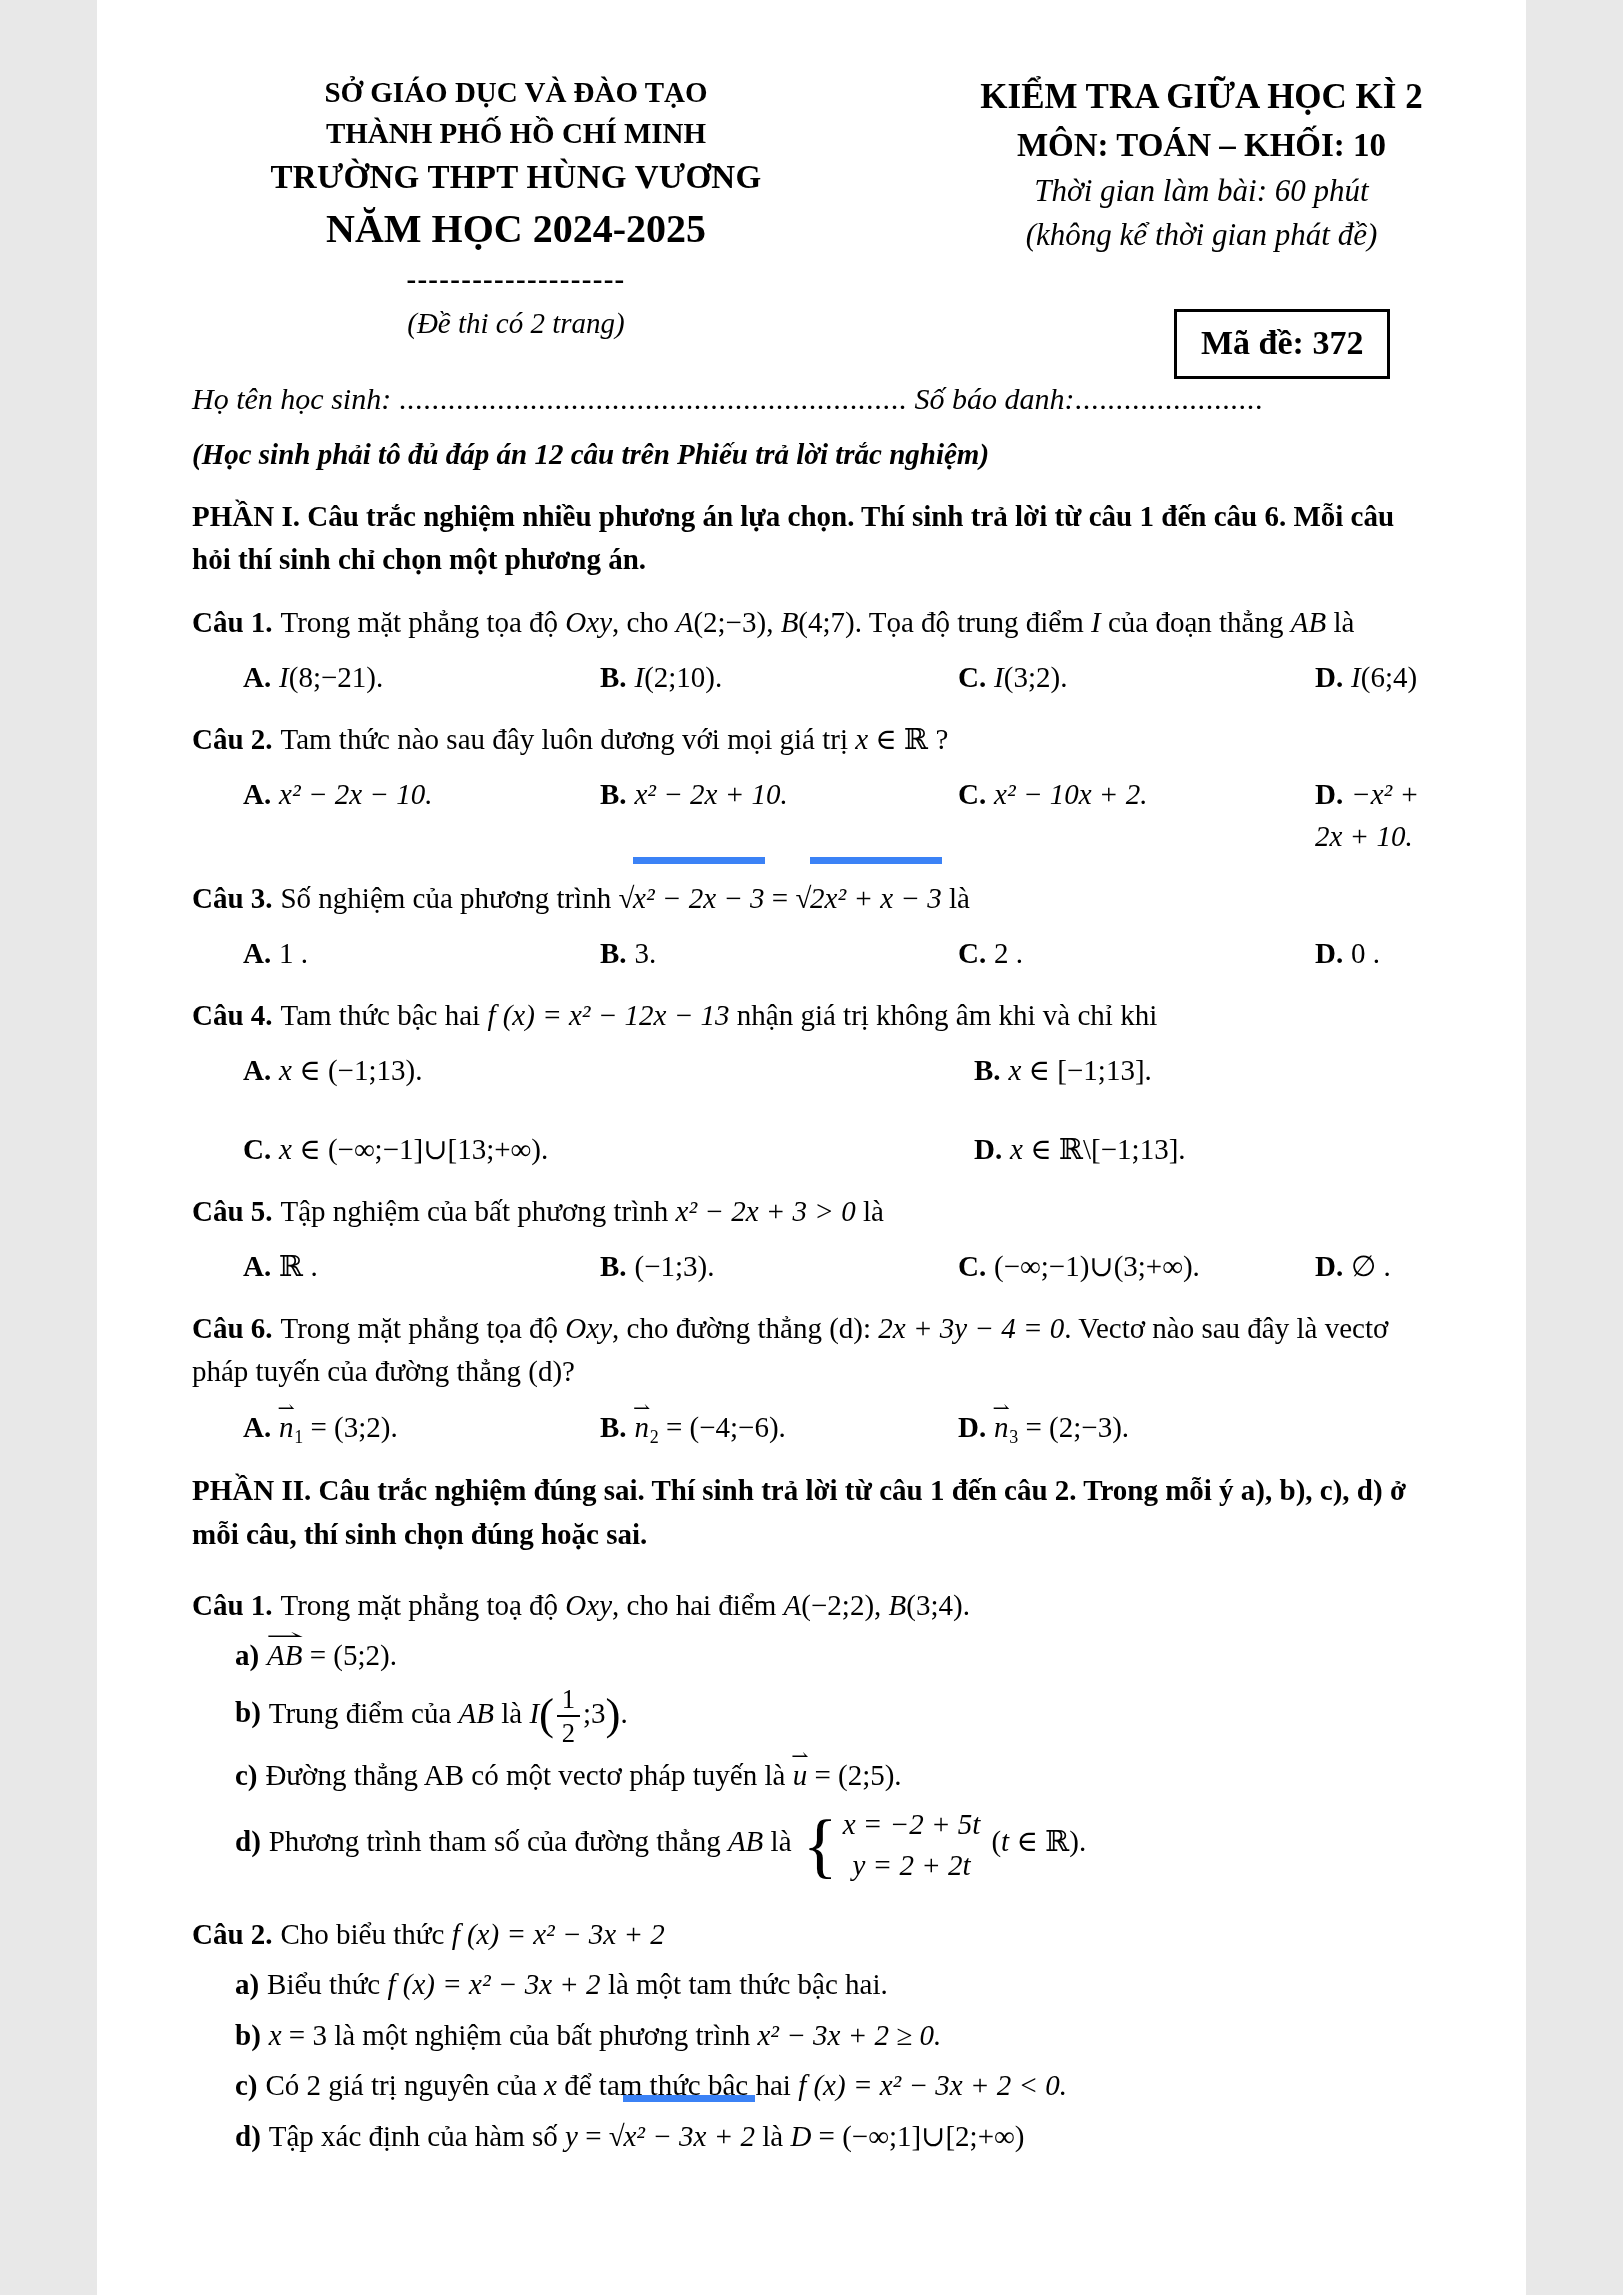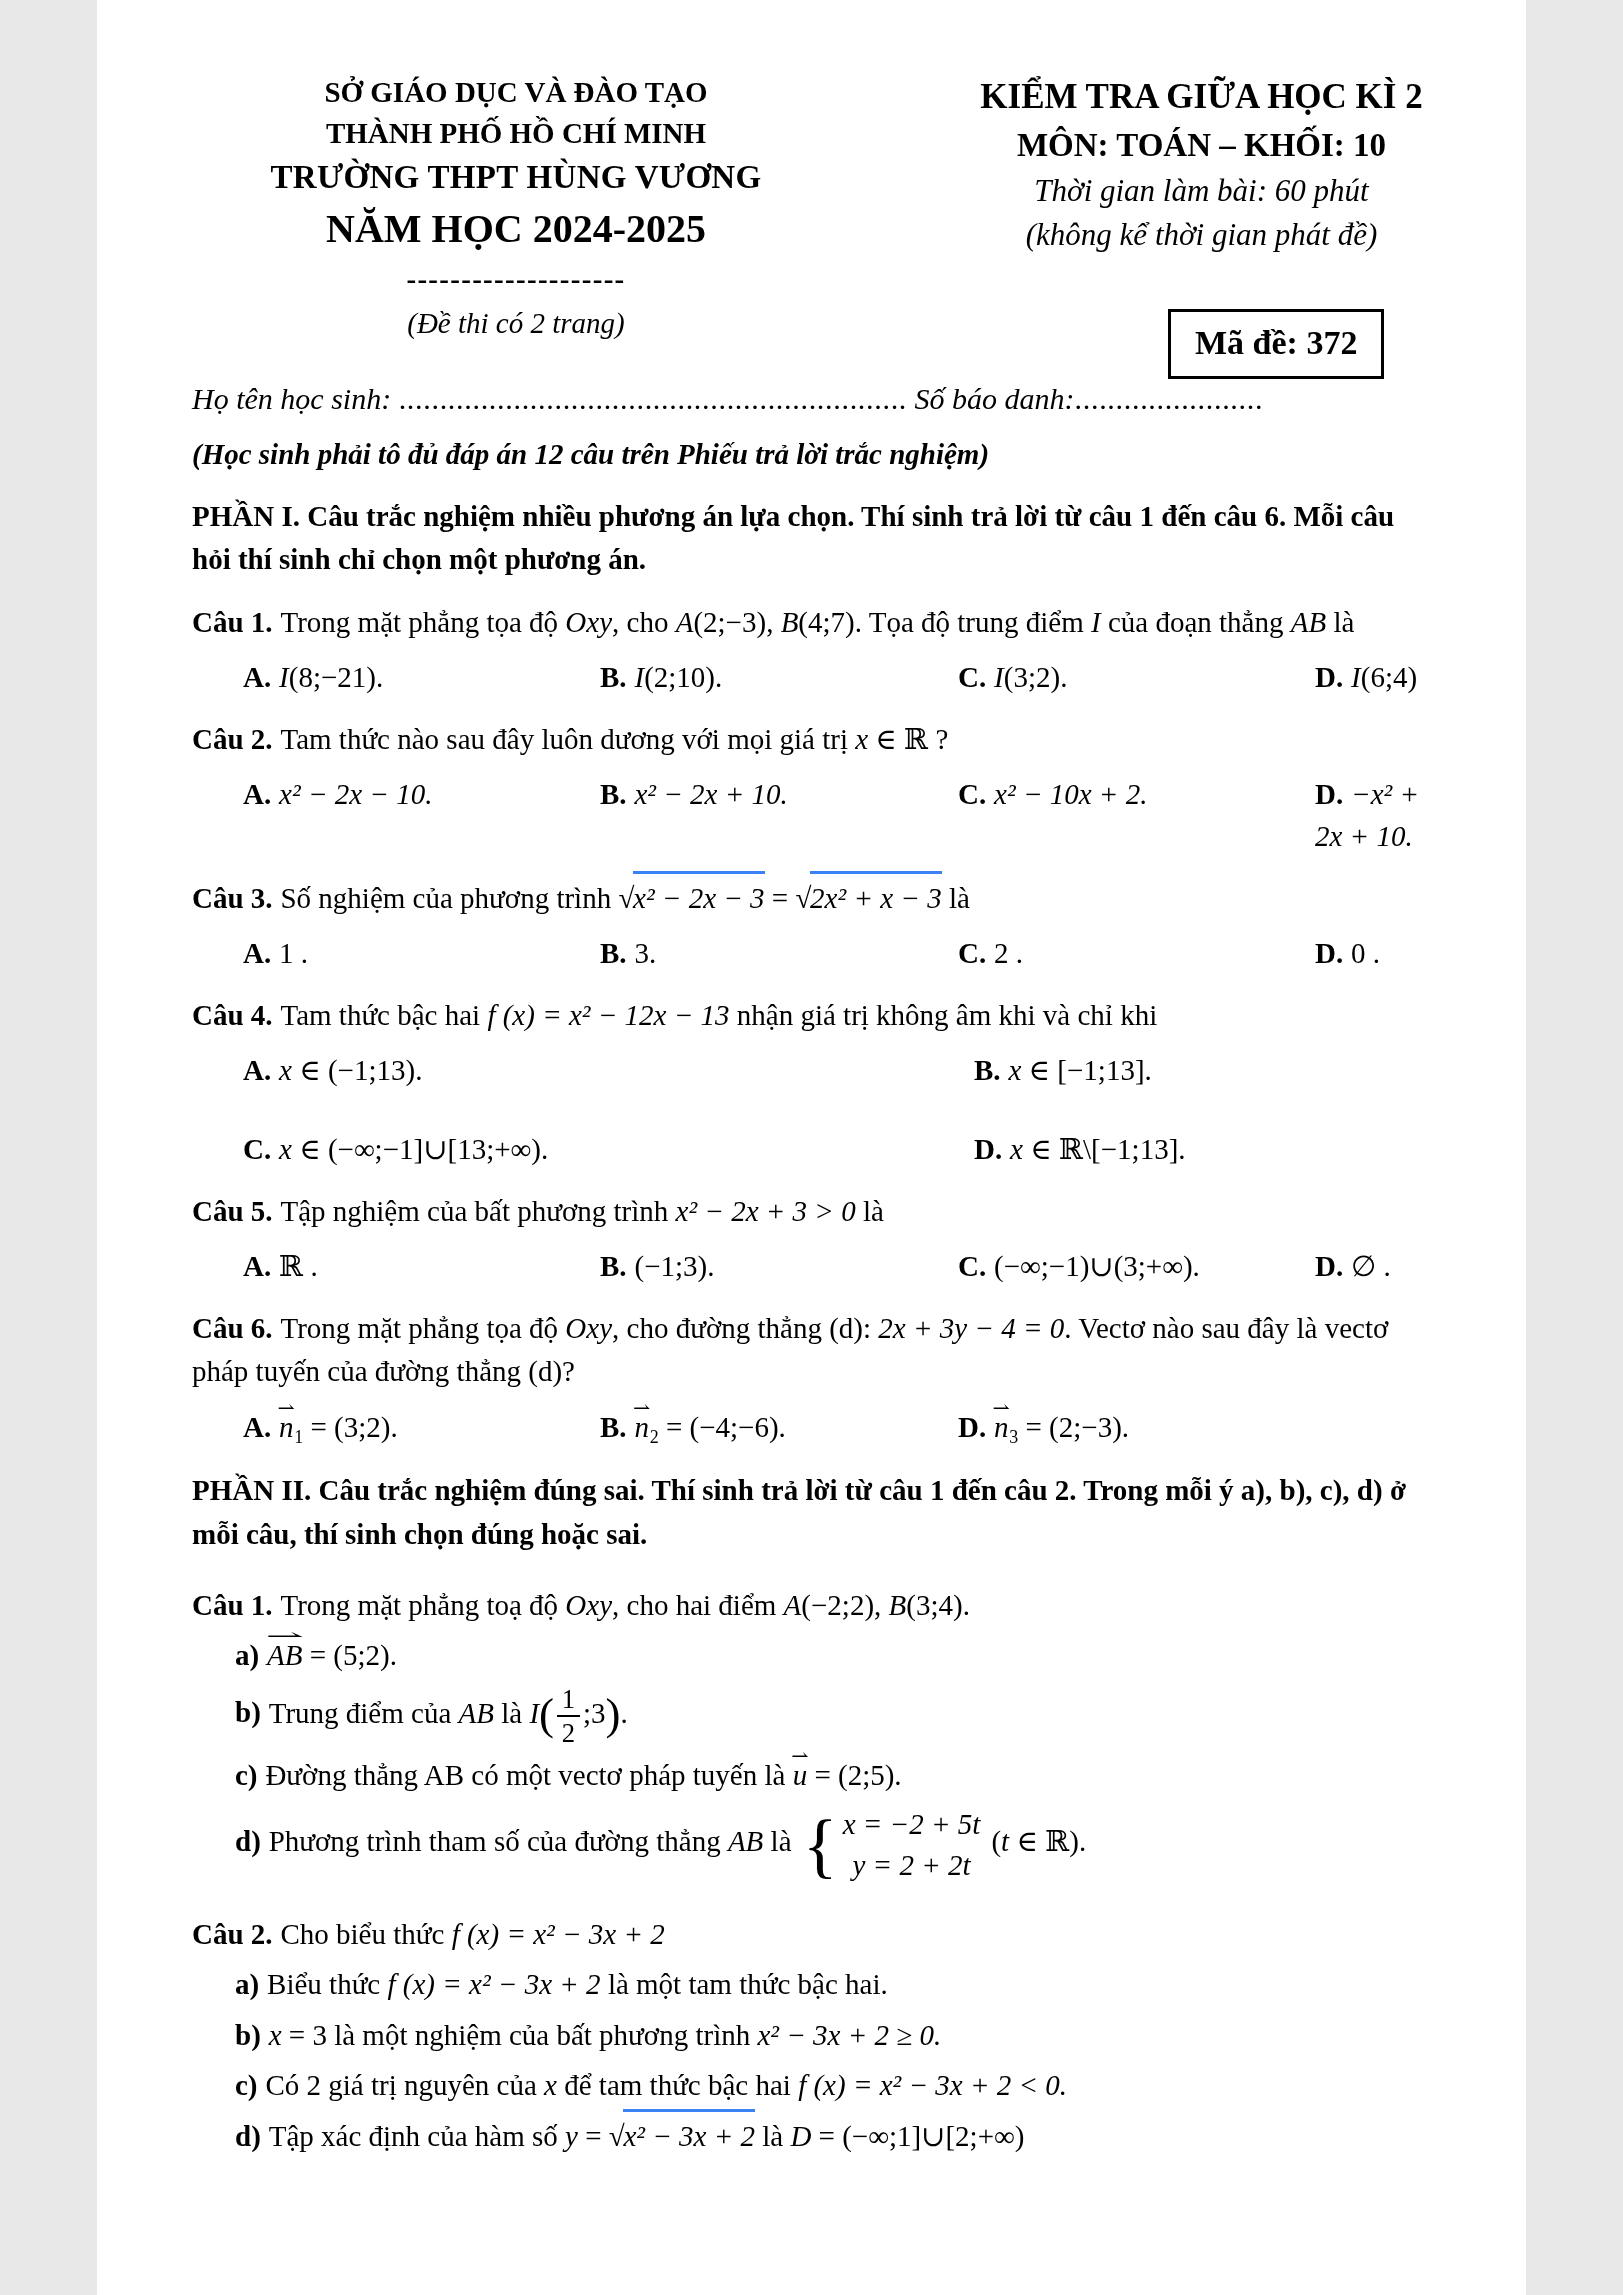--- a/index.html
+++ b/index.html
@@ -19,21 +19,21 @@
   .hl.sz1{font-size:29px;}
   .hl.sz2{font-size:33px;letter-spacing:0.3px;}
   .hl.sz3{font-size:40px;}
   .hl.dashes{font-weight:bold;letter-spacing:1.3px;margin-top:1.3px;}
   .hl.it{font-style:italic;font-size:29px;margin-top:2.6px;}
   .hl.r1{font-size:35px;font-weight:bold;}
   .hl.r2{font-size:33px;font-weight:bold;}
   .hl.rit{font-style:italic;font-size:31px;}
   
   .made-box{
-    position:absolute;top:309px;right:142px;
+    position:absolute;top:309px;right:136px;
     border:3.9px solid #000;padding:6.5px 23.6px 9.2px;
     font-weight:bold;font-size:34px;background:#fff;
   }
   
   .info-row{margin-top:34px;font-style:italic;font-size:30px;white-space:nowrap;}
   .info-row .dots{font-style:normal;letter-spacing:0.7px;}
   
   .note{margin-top:13px;font-weight:bold;font-style:italic;font-size:29px;}
   
   .pheading{margin-top:19.6px;font-weight:bold;line-height:1.5;}
@@ -46,21 +46,21 @@
   .grid2{display:grid;grid-template-columns:731px auto;row-gap:37px;padding-left:51px;}
   .opt{line-height:1.45;}
   .olabel{font-weight:bold;margin-right:7.9px;}
   
   .item{margin-top:7px;padding-left:43px;line-height:1.5;}
   .ilabel{font-weight:bold;margin-right:7.9px;}
   .p2q{margin-top:27.5px;}
   
   .r.p{}
   .r.m{font-style:italic;}
-  .r.mov{font-style:italic;border-top:3px solid #3b82f6;padding-top:8px;margin-left:-1.3px;}
+  .r.mov{font-style:italic;border-top:7px solid #3b82f6;padding-top:18px;margin-left:-1.3px;}
   .r.bigp{font-size:1.55em;line-height:1;vertical-align:-0.14em;}
   .r.sb{font-size:0.62em;vertical-align:-0.32em;margin-left:0.7px;}
   .r.vec,.r.vec2{position:relative;font-style:italic;display:inline-block;}
   .r.vec::after,.r.vec2::after{
     content:"⇀";position:absolute;left:50%;top:-0.62em;
     transform:translateX(-50%);font-size:0.72em;font-style:normal;
   }
   .r.vec2::after{transform:translateX(-50%) scaleX(2.2);}
   .frac{display:inline-flex;flex-direction:column;text-align:center;
         vertical-align:middle;line-height:1.05;margin:0 2.6px;font-size:0.92em;}

